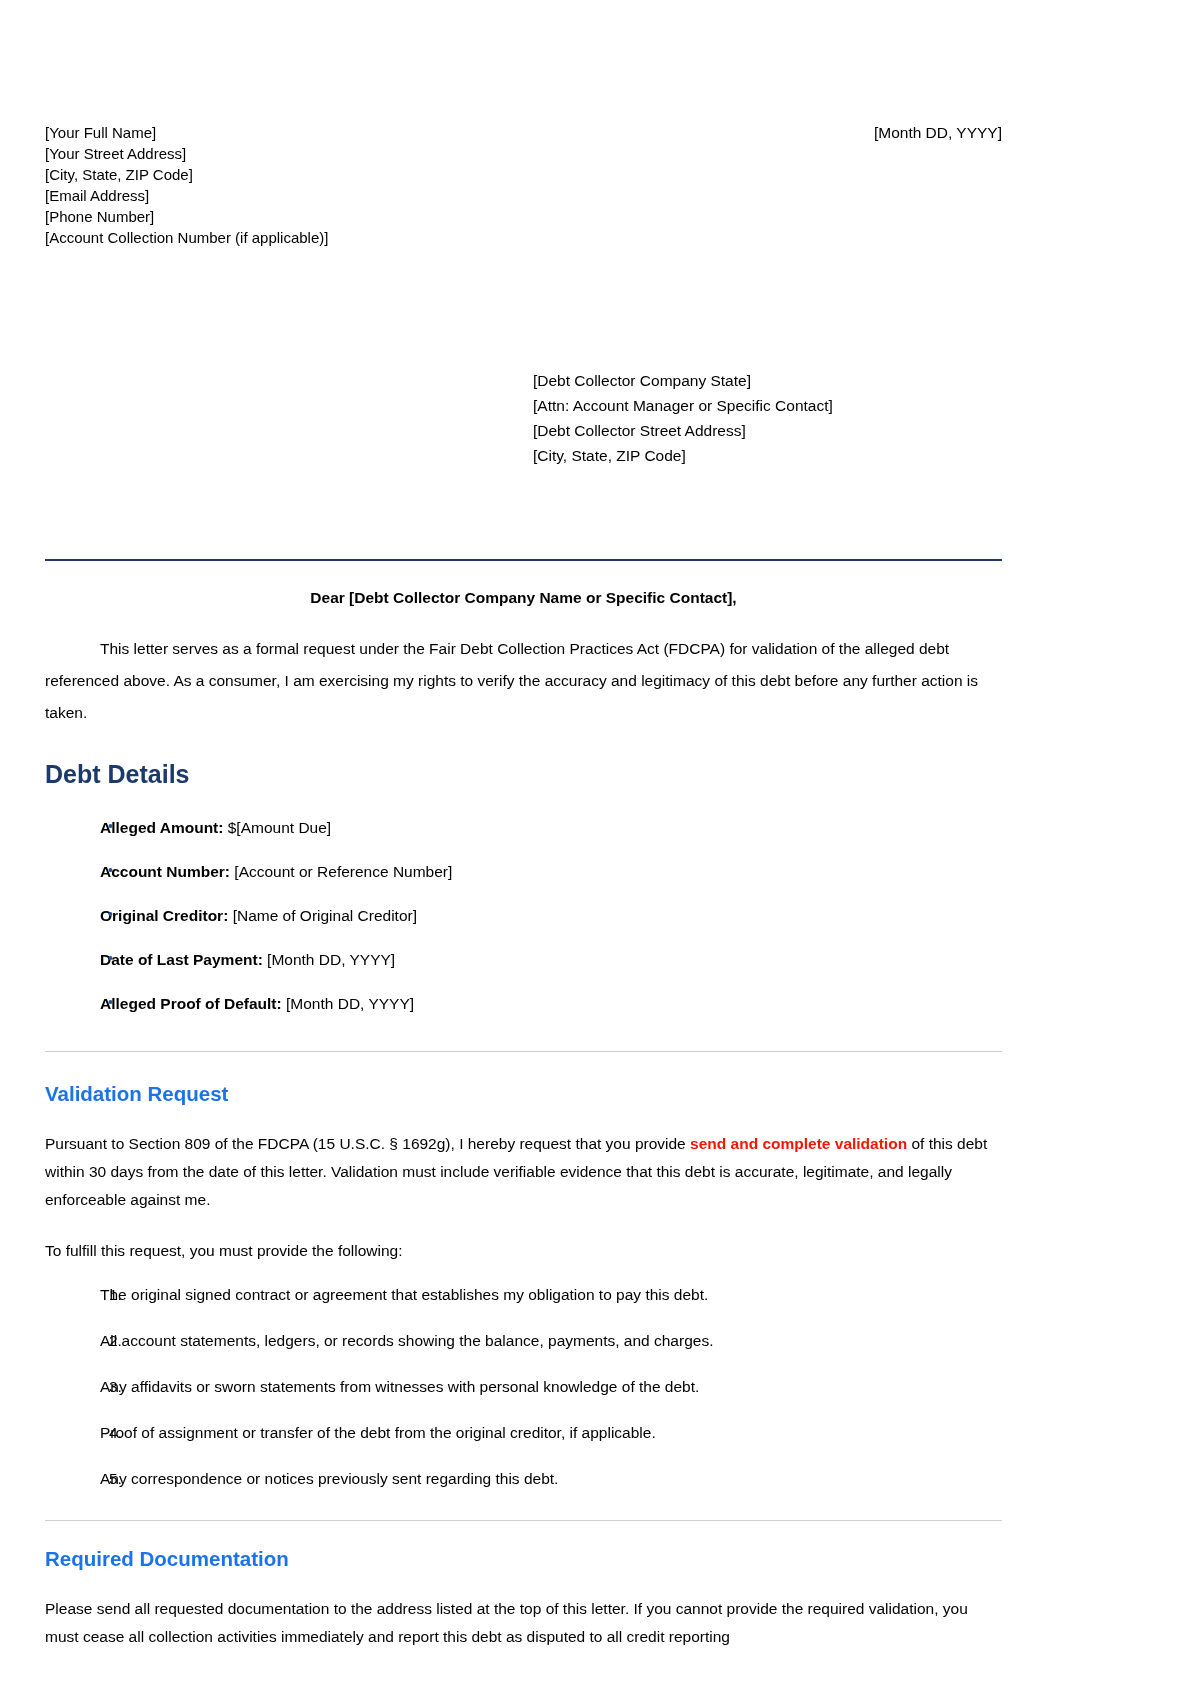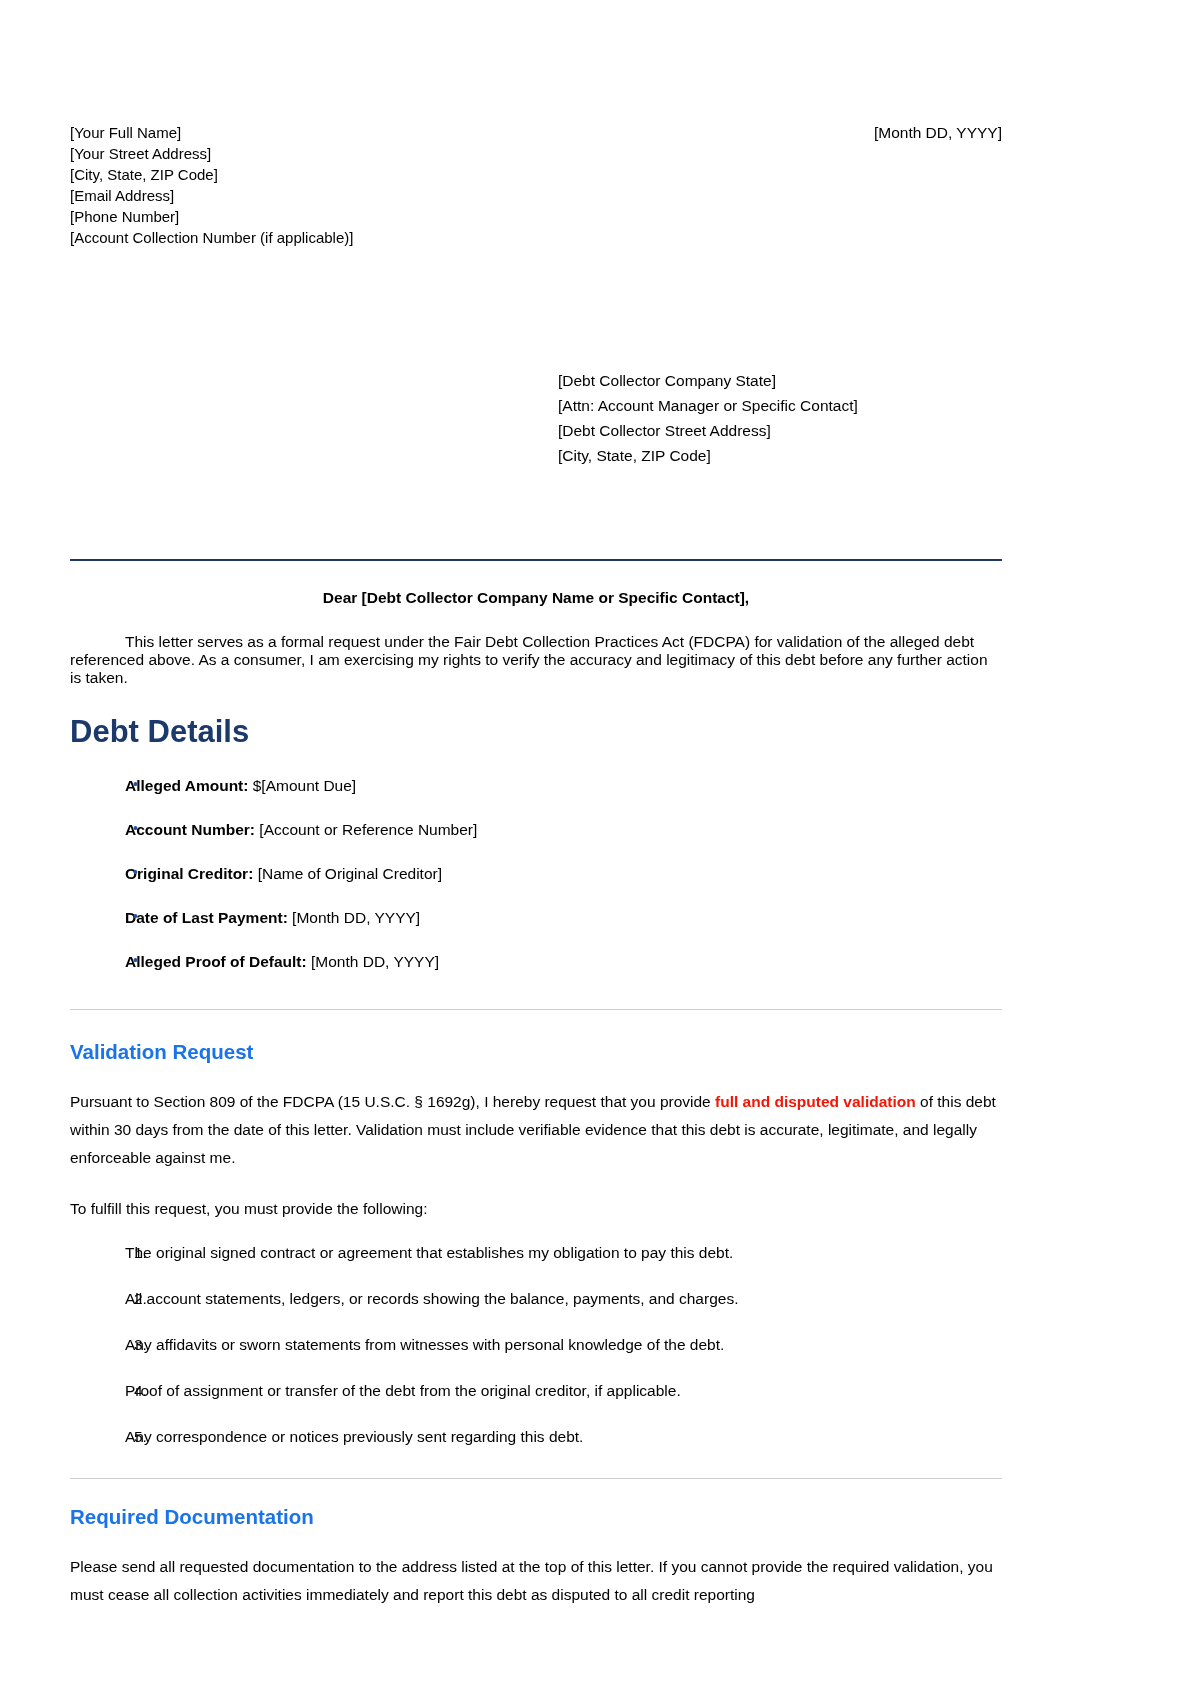--- a/index.html
+++ b/index.html
@@ -8,21 +8,21 @@
     width: 1200px;
     height: 1697px;
     overflow: hidden;
     font-family: "Liberation Sans", "DejaVu Sans", sans-serif;
     color: #000000;
     font-size: 15.5px;
   }
   .page {
     width: 1200px;
     height: 1697px;
-    padding: 122px 198px 0 70px;
+    padding: 122px 198px 0 45px;
     overflow: hidden;
     background: #ffffff;
   }
   .header-row {
     display: flex;
     justify-content: space-between;
     align-items: flex-start;
   }
   .sender-block { font-size: 15px; line-height: 21px; }
   .letter-date { font-size: 15.5px; line-height: 21px; text-align: right; }
@@ -45,26 +45,26 @@
   .divider-2 { margin-top: 30px; }
   .salutation {
     margin-top: 26px;
     font-weight: bold;
     font-size: 15.5px;
     line-height: 22px;
     text-align: center;
   }
   .intro-paragraph {
     margin-top: 24px;
-    line-height: 18px;
+    line-height: 32px;
     text-indent: 55px;
   }
   .h1-navy {
     margin-top: 30px;
-    font-size: 31px;
+    font-size: 25px;
     line-height: 30px;
     font-weight: bold;
     color: #1b3a6b;
   }
   .h2-blue {
     font-size: 20.5px;
     line-height: 24px;
     font-weight: bold;
     color: #1a73e8;
   }
@@ -145,21 +145,21 @@
     <li><span class="bullet-marker">•</span><strong>Account Number:</strong> <span>[Account or Reference Number]</span></li>
     <li><span class="bullet-marker">•</span><strong>Original Creditor:</strong> <span>[Name of Original Creditor]</span></li>
     <li><span class="bullet-marker">•</span><strong>Date of Last Payment:</strong> <span>[Month DD, YYYY]</span></li>
     <li><span class="bullet-marker">•</span><strong>Alleged Proof of Default:</strong> <span>[Month DD, YYYY]</span></li>
   </ul>
 
   <hr class="light-divider divider-1">
 
   <h2 class="h2-blue h2-validation">Validation Request</h2>
 
-  <p class="body-para"><span>Pursuant to Section 809 of the FDCPA (15 U.S.C. § 1692g), I hereby request that you provide </span><strong class="red-bold">full and disputed validation</strong><span> of this debt within 30 days from the date of this letter. Validation must include verifiable evidence that this debt is accurate, legitimate, and legally enforceable against me.</span></p>
+  <p class="body-para"><span>Pursuant to Section 809 of the FDCPA (15 U.S.C. § 1692g), I hereby request that you provide </span><strong class="red-bold">send and complete validation</strong><span> of this debt within 30 days from the date of this letter. Validation must include verifiable evidence that this debt is accurate, legitimate, and legally enforceable against me.</span></p>
 
   <p class="lead-2">To fulfill this request, you must provide the following:</p>
 
   <ol class="doc-list">
     <li><span class="number-marker">1.</span><span>The original signed contract or agreement that establishes my obligation to pay this debt.</span></li>
     <li><span class="number-marker">2.</span><span>All account statements, ledgers, or records showing the balance, payments, and charges.</span></li>
     <li><span class="number-marker">3.</span><span>Any affidavits or sworn statements from witnesses with personal knowledge of the debt.</span></li>
     <li><span class="number-marker">4.</span><span>Proof of assignment or transfer of the debt from the original creditor, if applicable.</span></li>
     <li><span class="number-marker">5.</span><span>Any correspondence or notices previously sent regarding this debt.</span></li>
   </ol>

